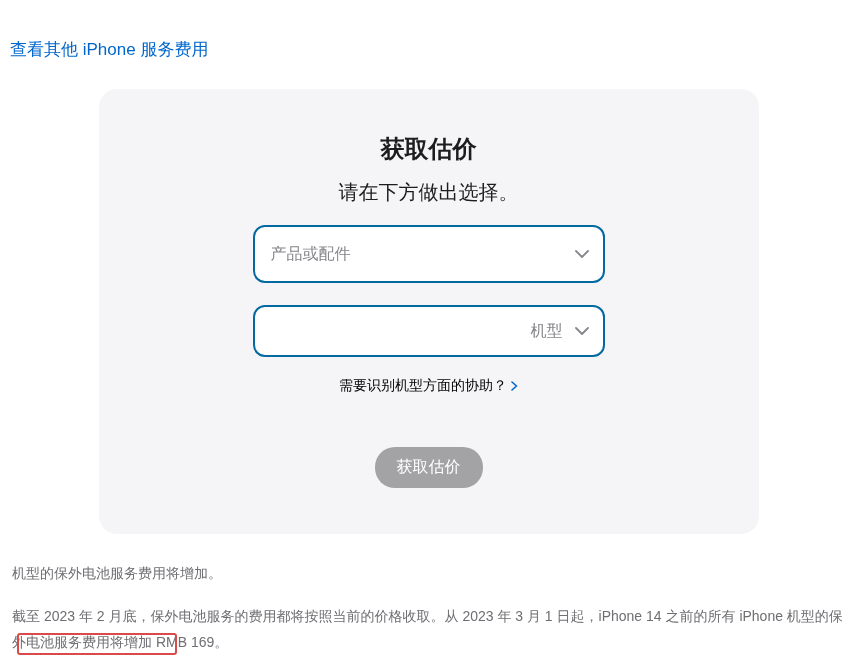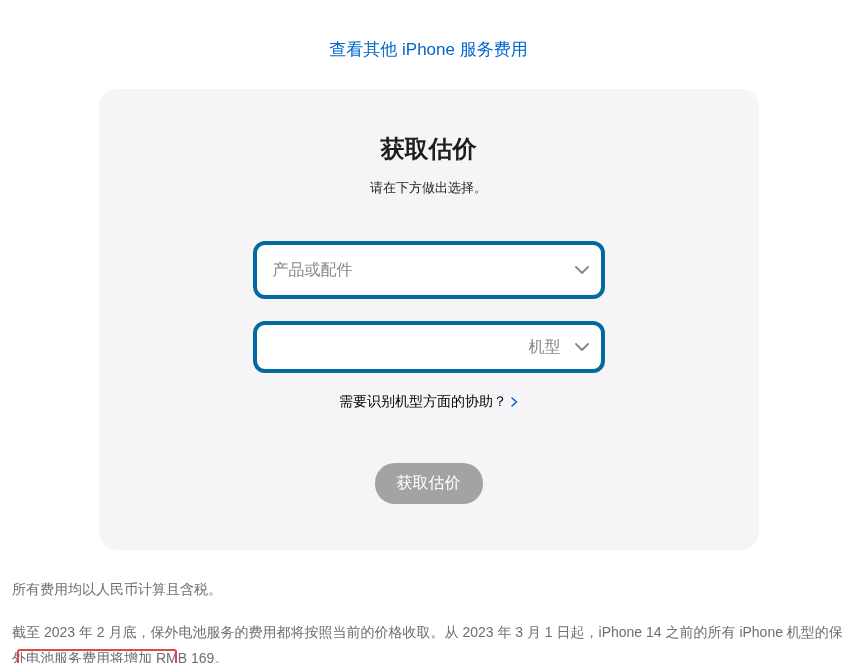--- a/index.html
+++ b/index.html
@@ -8,21 +8,20 @@
       background: #fff;
       width: 857px;
       height: 663px;
       overflow: hidden;
     }
     .container {
       width: 100%;
       padding: 0 10px;
     }
     .top-link {
-      text-align: center;
       padding-top: 38px;
       padding-bottom: 28px;
     }
     .top-link a {
       color: #0066cc;
       text-decoration: none;
       font-size: 17px;
     }
     .card {
       background: #f5f5f7;
@@ -32,35 +31,35 @@
       padding: 44px 40px 46px;
       text-align: center;
     }
     .card-title {
       font-size: 24px;
       font-weight: 600;
       color: #1d1d1f;
       margin-bottom: 14px;
     }
     .card-subtitle {
-      font-size: 13px;
+      font-size: 20px;
       color: #1d1d1f;
-      margin-bottom: 44px;
+      margin-bottom: 19px;
     }
     .select-wrap {
       position: relative;
       width: 352px;
       margin: 0 auto 22px;
     }
     .select-wrap.second { margin-bottom: 16px; }
     .pseudo-select {
       width: 100%;
       height: 58px;
       background: #fff;
-      border: 4px solid #0369a1;
+      border: 2px solid #0369a1;
       border-radius: 12px;
       display: flex;
       align-items: center;
       padding: 0 40px 0 16px;
       cursor: pointer;
     }
     .pseudo-select.short {
       height: 52px;
       justify-content: flex-end;
     }
@@ -162,19 +161,19 @@
             <path d="M1 1l4.5 4L1 9" stroke="#0066cc" stroke-width="1.6" stroke-linecap="round" stroke-linejoin="round"></path>
           </svg>
       </span>
     </a>
 
     <div>
       <button class="btn-estimate">获取估价</button>
     </div>
   </div>
 
-  <div class="footer-text">所有费用均以人民币计算且含税。</div>
+  <div class="footer-text">机型的保外电池服务费用将增加。</div>
   <div class="footer-text second">
     <span>截至 2023 年 2 月底，保外电池服务的费用都将按照当前的价格收取。从 2023 年 3 月 1 日起，iPhone 14 之前的所有 iPhone 机型的保外电池服务费用将增加 RMB 169。</span>
     <span class="highlight-box" style="left:7px; bottom:1px; width:160px;"></span>
   </div>
 
 </div>
 
 </body></html>

